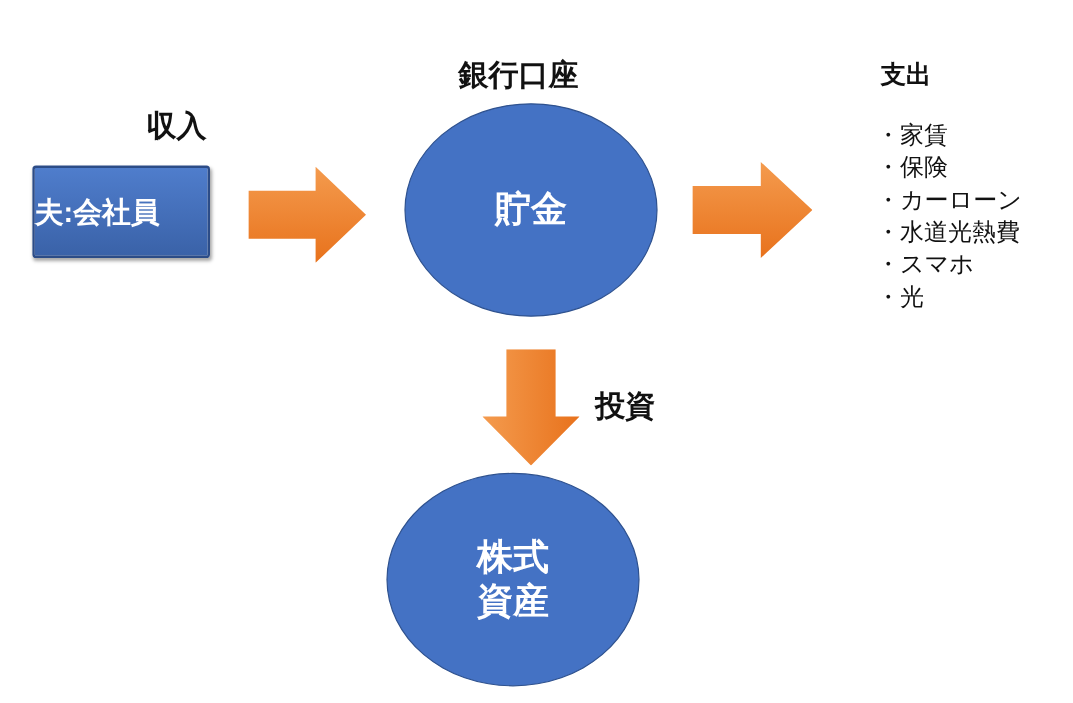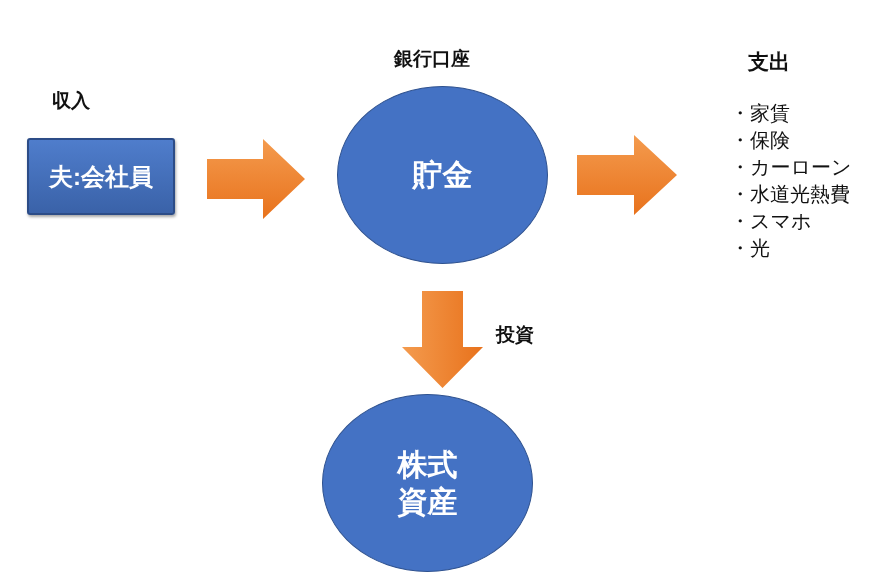--- a/index.html
+++ b/index.html
@@ -23,35 +23,35 @@
     position:relative;
     width:894px;
     height:586px;
     background:var(--background);
     overflow:hidden;
   }
   .label{
     position:absolute;
     color:var(--text-dark);
     font-weight:700;
-    font-size:19px;
+    font-size:25px;
     white-space:nowrap;
   }
-  .income-label{left:52px;top:88px;width:120px;text-align:left;}
+  .income-label{left:52px;top:88px;width:120px;text-align:right;}
   .bank-label{left:352px;top:46px;width:160px;text-align:center;}
   .invest-label{left:496px;top:322px;}
   .income-box{
     position:absolute;
     left:27px;top:138px;width:148px;height:77px;
     box-sizing:border-box;
     background:linear-gradient(180deg,var(--box-gradient-top) 0%,var(--box-gradient-bottom) 100%);
     border:2px solid var(--box-border);
     border-radius:3px;
     box-shadow:1px 2px 3px rgba(0,0,0,0.35);
-    display:flex;align-items:center;justify-content:center;
+    display:flex;align-items:center;justify-content:flex-start;
     color:var(--text-white);
     font-weight:700;
     font-size:24px;
     white-space:nowrap;
   }
   .circle{
     position:absolute;
     width:211px;height:178px;
     box-sizing:border-box;
     background:var(--shape-blue);
@@ -67,21 +67,21 @@
   }
   .circle.savings{left:337px;top:86px;}
   .circle.stock{left:322px;top:394px;}
   .arrow{position:absolute;display:block;}
   .arrow1{left:207px;top:139px;width:98px;height:80px;}
   .arrow2{left:577px;top:135px;width:100px;height:80px;}
   .arrow-down{left:402px;top:291px;width:81px;height:97px;}
   .g-light{stop-color:var(--arrow-orange-light);}
   .g-dark{stop-color:var(--arrow-orange-dark);}
   .expenses{position:absolute;left:730px;top:48px;}
-  .expenses-header{position:static;margin-left:18px;font-size:21px;}
+  .expenses-header{position:static;margin-left:4px;font-size:21px;}
   .expense-list{
     list-style:none;
     margin:24px 0 0 0;
     padding:0;
     color:var(--text-dark);
     font-weight:400;
     font-size:20px;
   }
   .expense-list li{
     height:27px;

